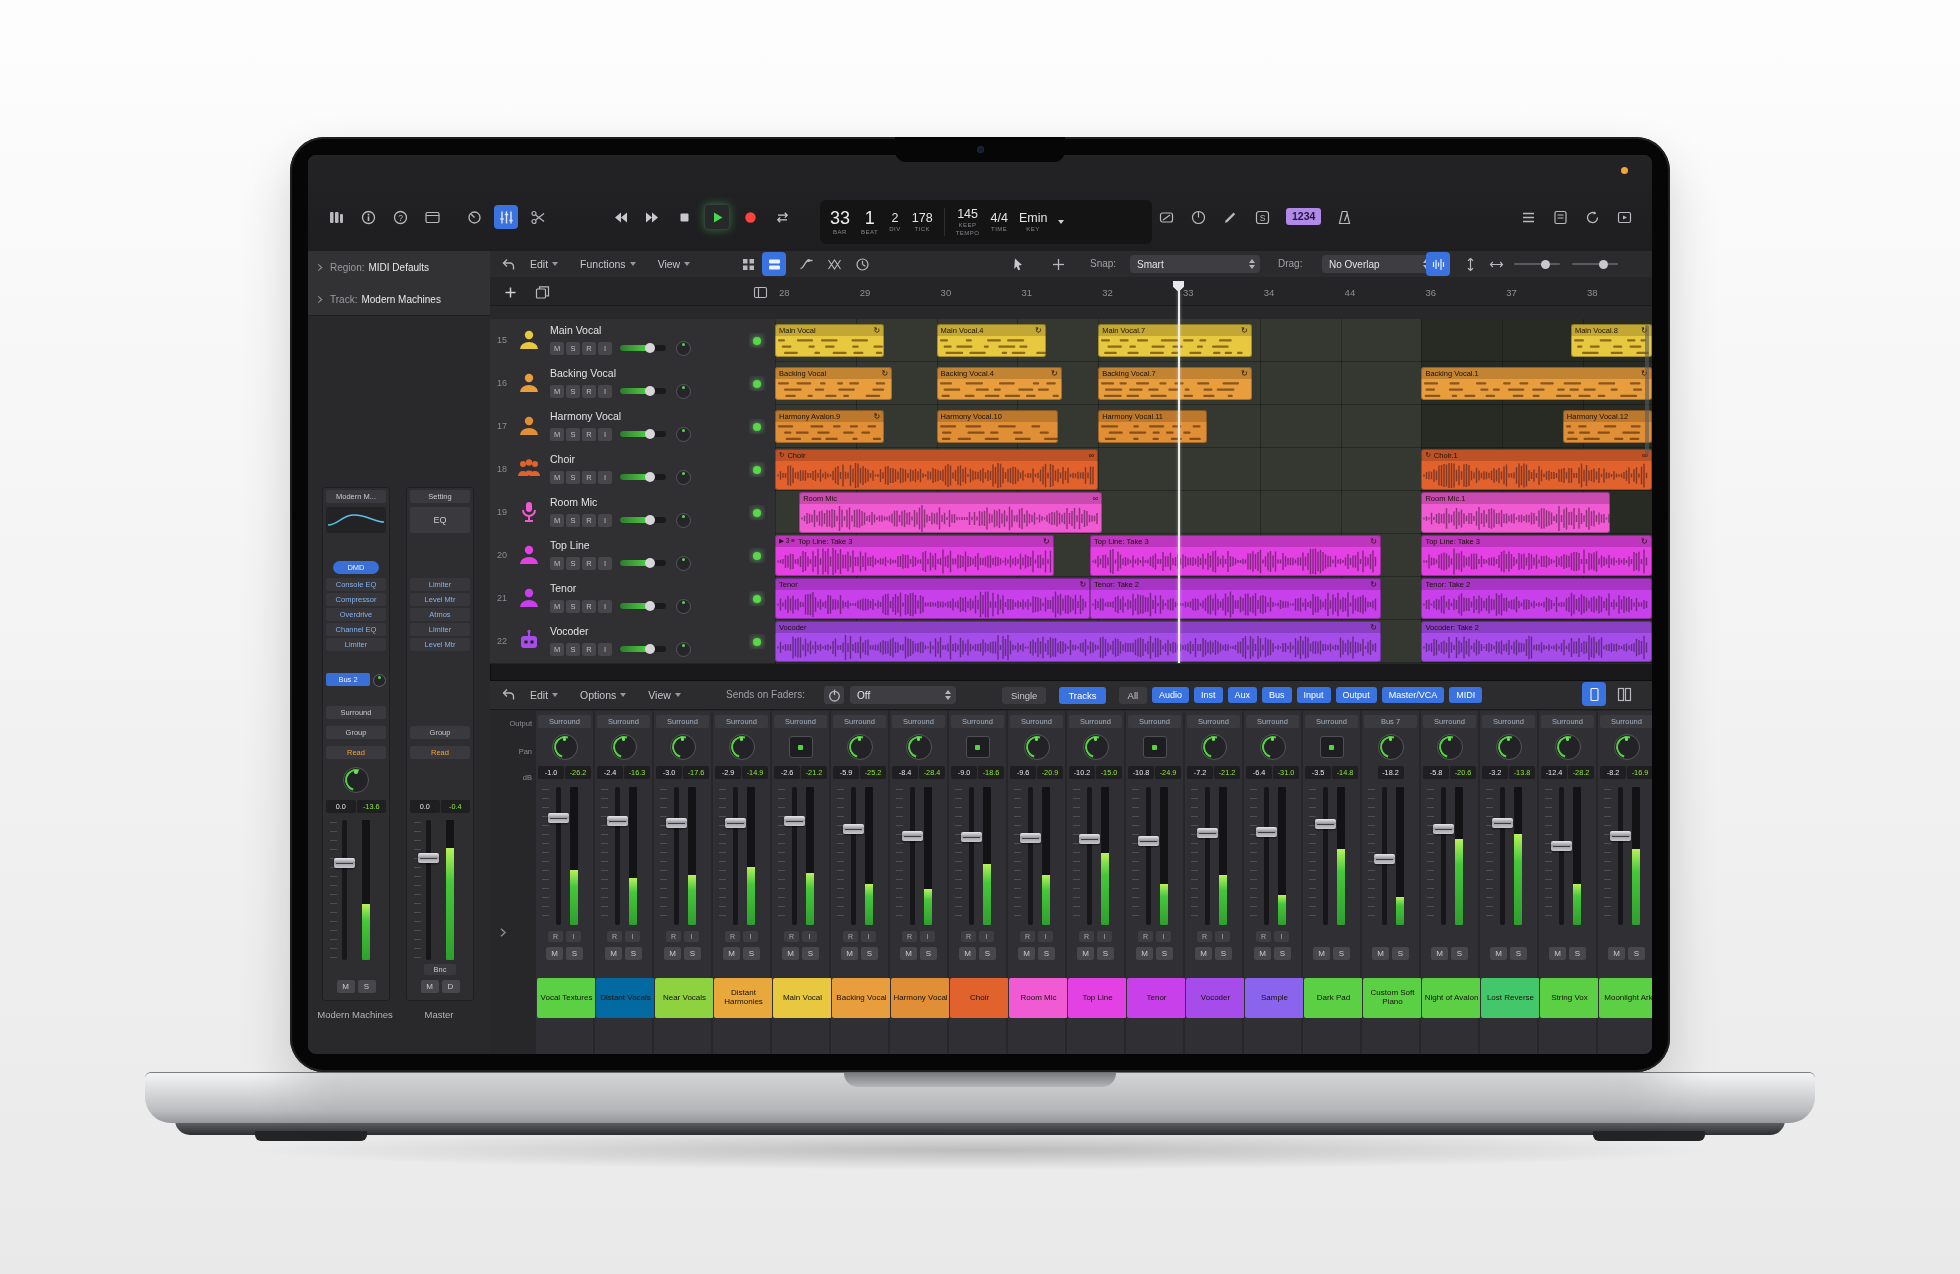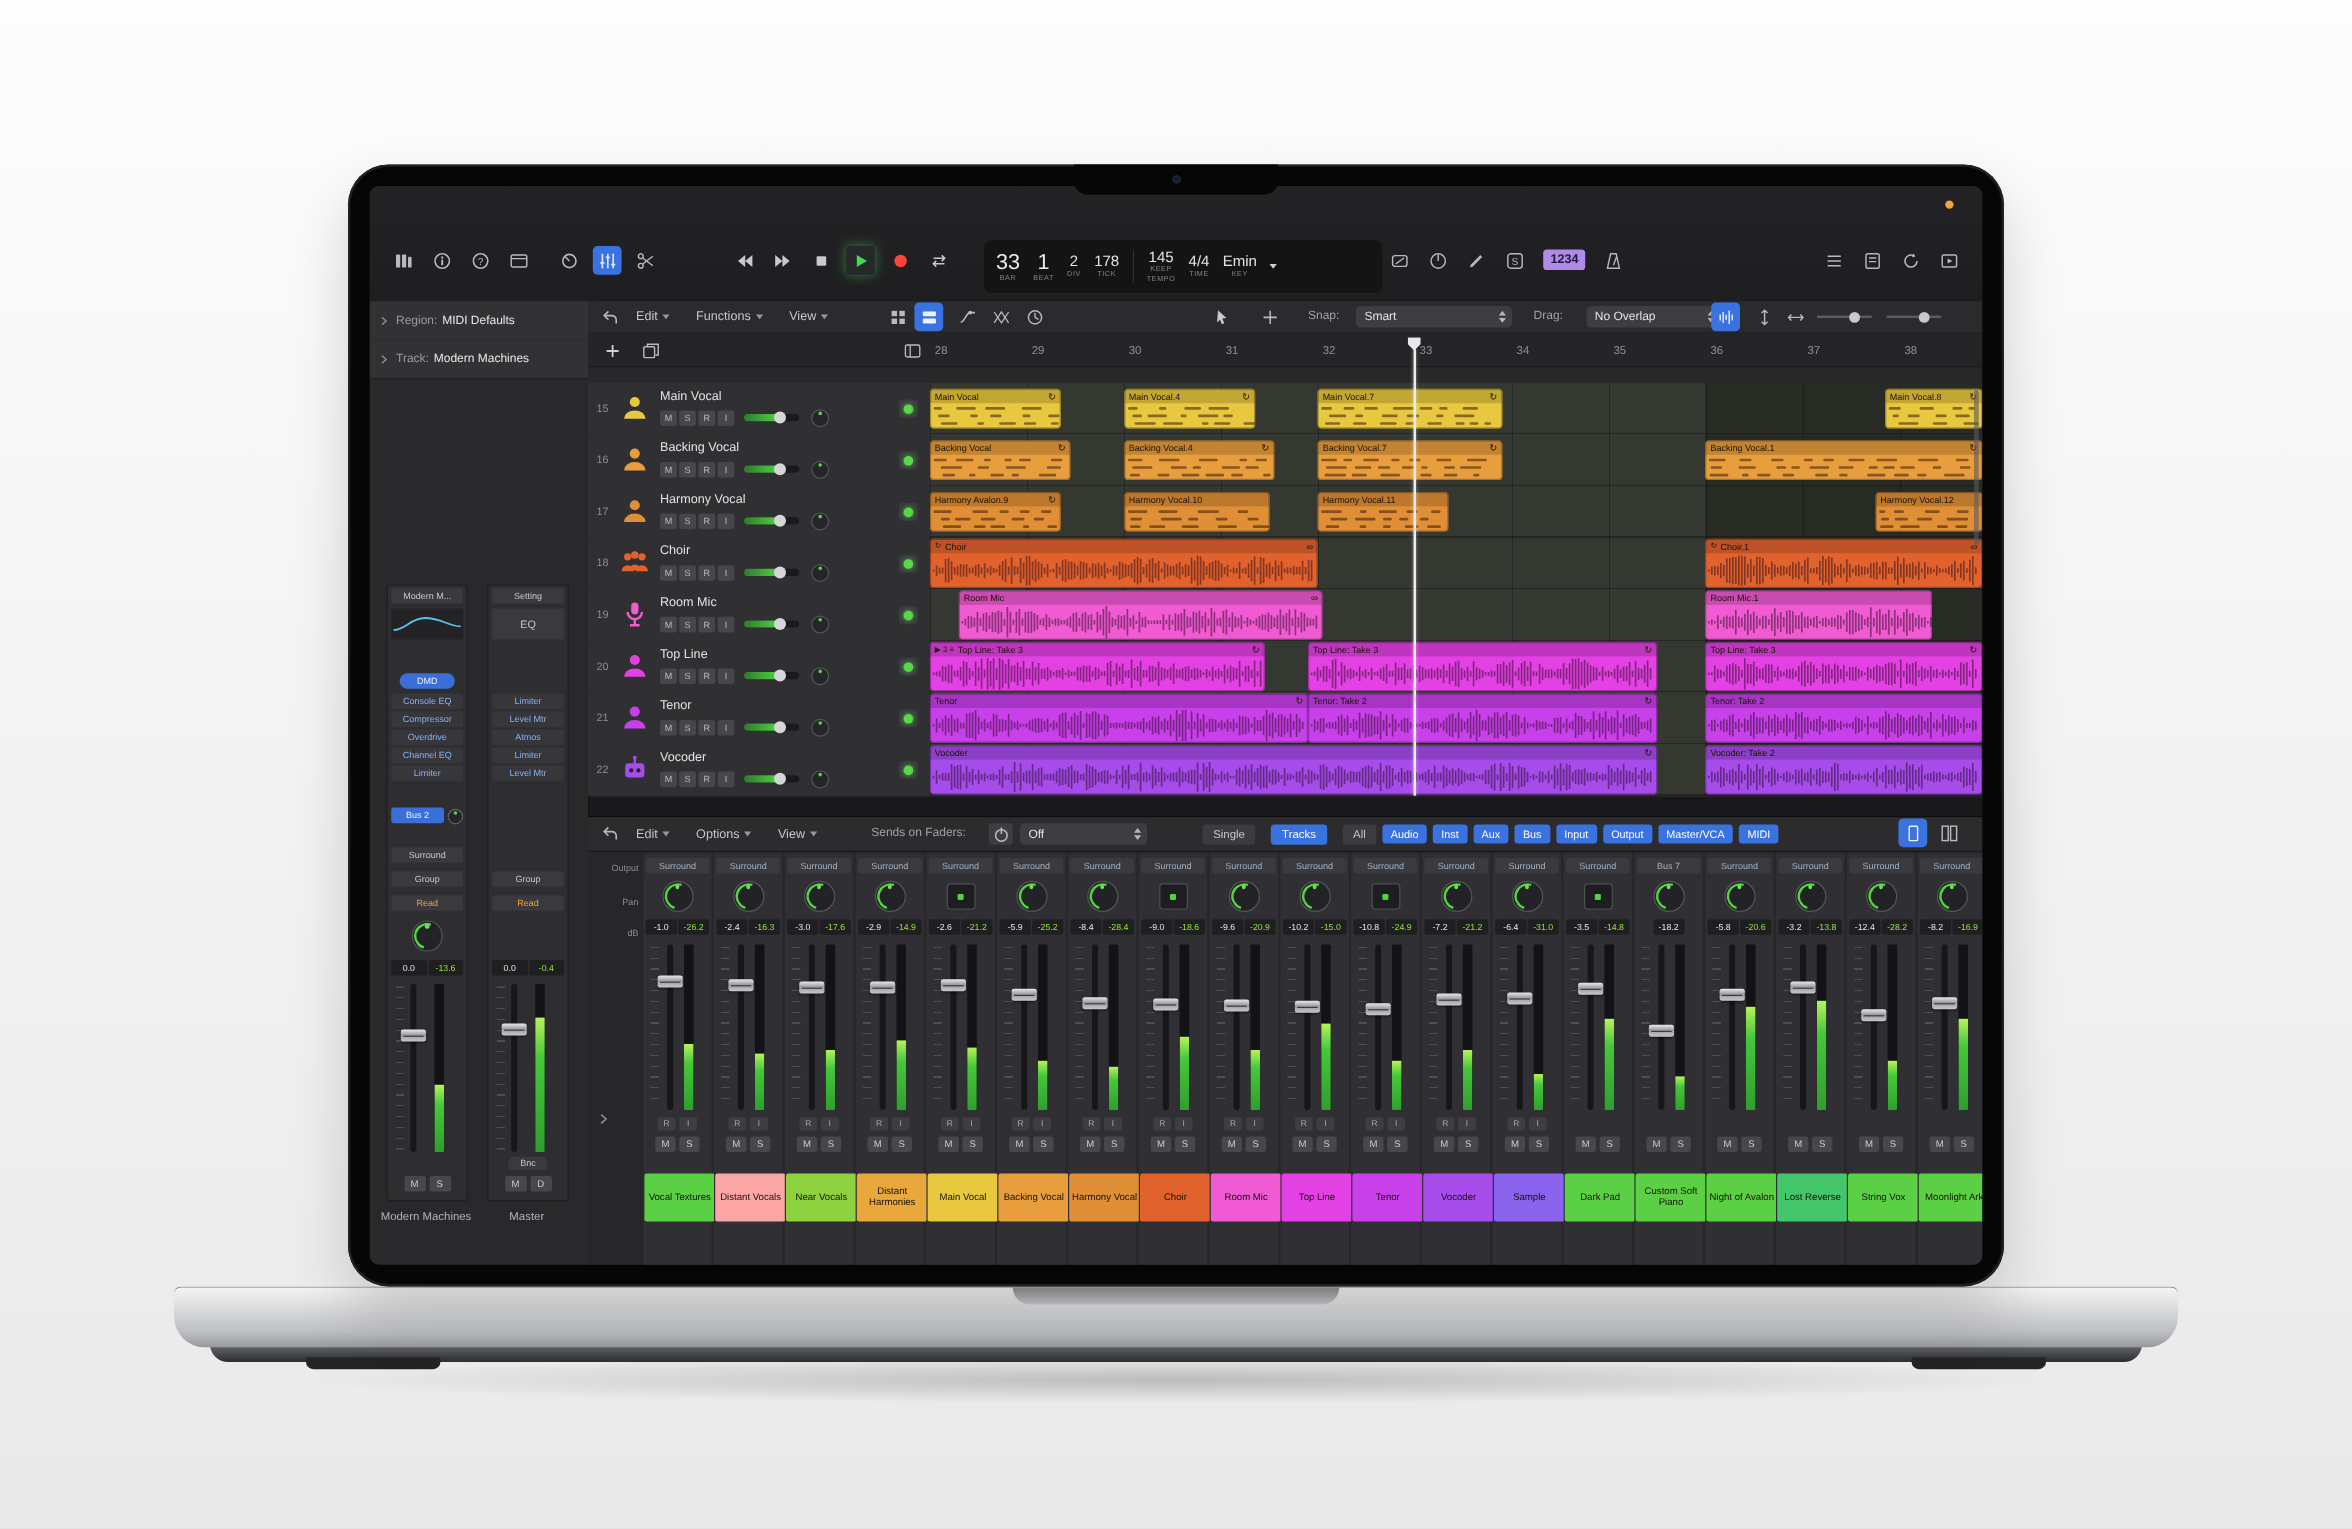--- a/index.html
+++ b/index.html
@@ -571,21 +571,21 @@
             <line x1="6.5" y1="3.5" x2="6.5" y2="13.5" stroke="#b9b9bd" stroke-width="1.1"></line>
           </svg>
         </span>
         <span class="rnum" style="left: 289px;">28</span>
         <span class="rnum" style="left: 369.8px;">29</span>
         <span class="rnum" style="left: 450.6px;">30</span>
         <span class="rnum" style="left: 531.4px;">31</span>
         <span class="rnum" style="left: 612.2px;">32</span>
         <span class="rnum" style="left: 693px;">33</span>
         <span class="rnum" style="left: 773.8px;">34</span>
-        <span class="rnum" style="left: 854.6px;">35</span>
+        <span class="rnum" style="left: 854.6px;">44</span>
         <span class="rnum" style="left: 935.4px;">36</span>
         <span class="rnum" style="left: 1016.2px;">37</span>
         <span class="rnum" style="left: 1097px;">38</span>
       </div>
     <div class="rows" id="rows">
         <div class="thead" style="top: 0px;">
           <span class="tnum">15</span>
           <span class="ticon"><svg width="26" height="26" viewBox="0 0 26 26">
               <g fill="#e7c83f">
                 <circle cx="13" cy="8" r="4.2"></circle>
@@ -1327,21 +1327,21 @@
             </div>
           </div>
           <div class="chri">
             <span class="rib">R</span>
             <span class="rib">I</span>
           </div>
           <div class="chms">
             <span class="msb">M</span>
             <span class="msb">S</span>
           </div>
-          <div class="chname" style="background: #fca5a5;">Distant Vocals</div>
+          <div class="chname" style="background: #0369a1;">Distant Vocals</div>
         </div>
         <div class="chan">
           <div class="chout">Surround</div>
           <div class="chpanwrap">
             <div class="knob">
               <span class="arc"></span>
               <span class="kdot"></span>
             </div>
           </div>
           <div class="chdb">

